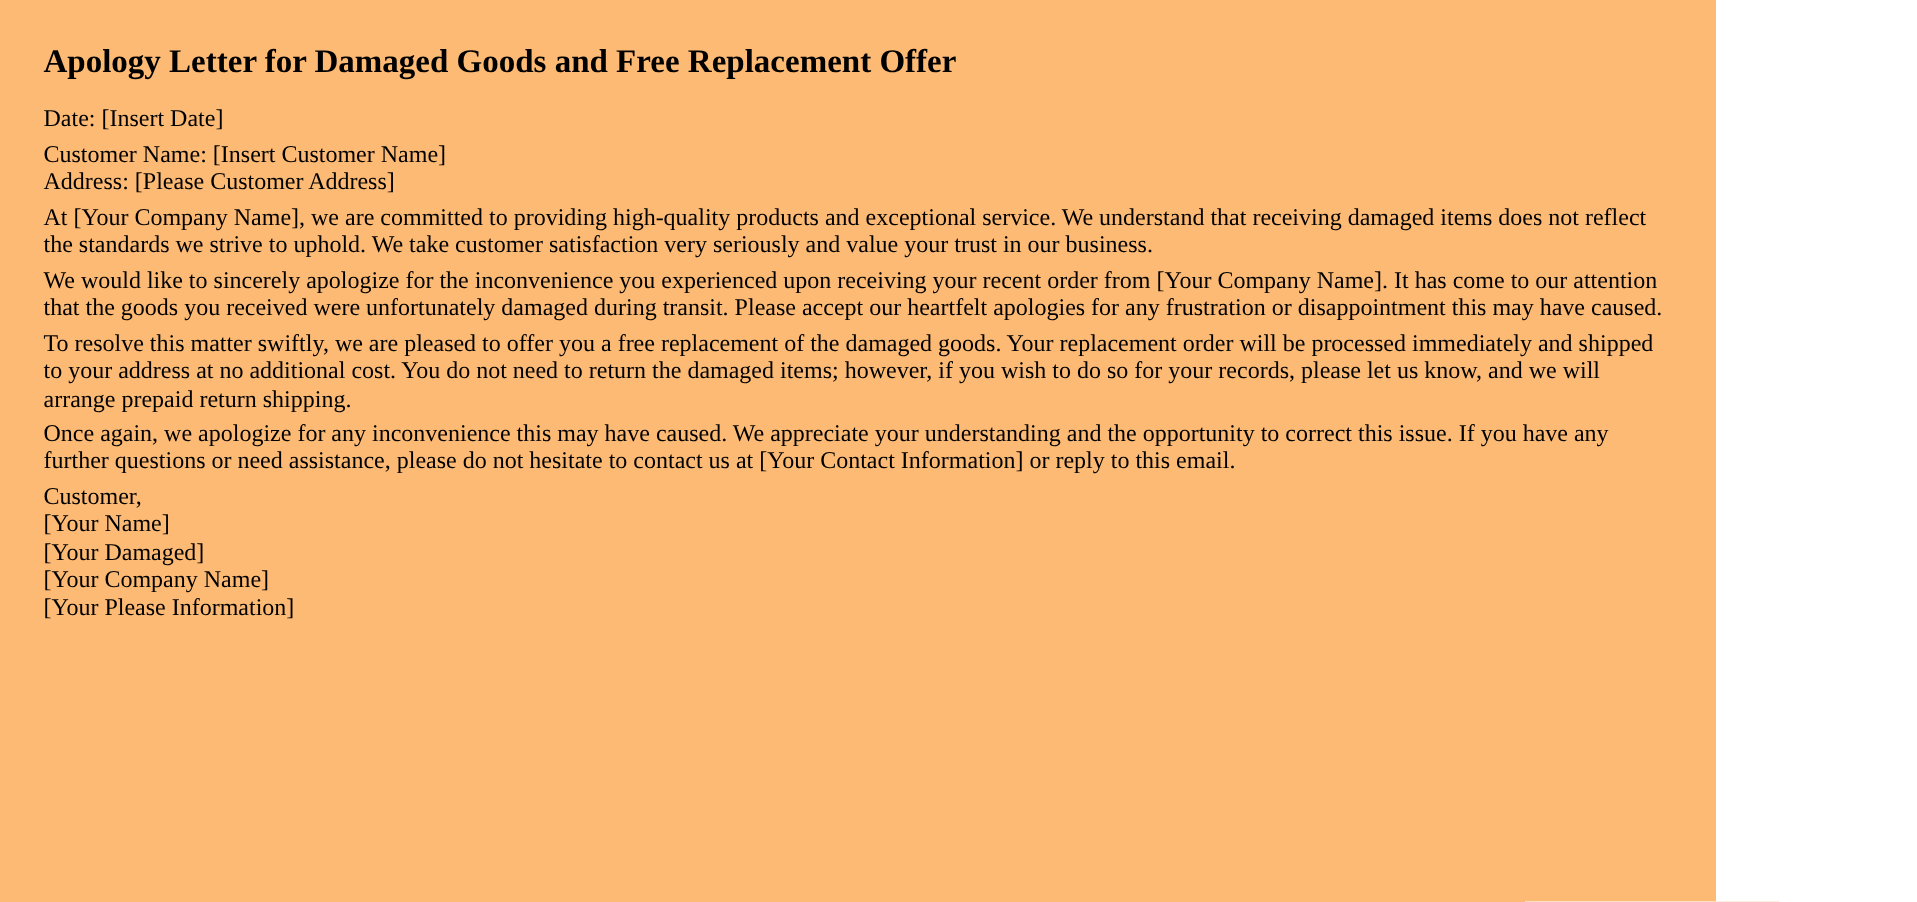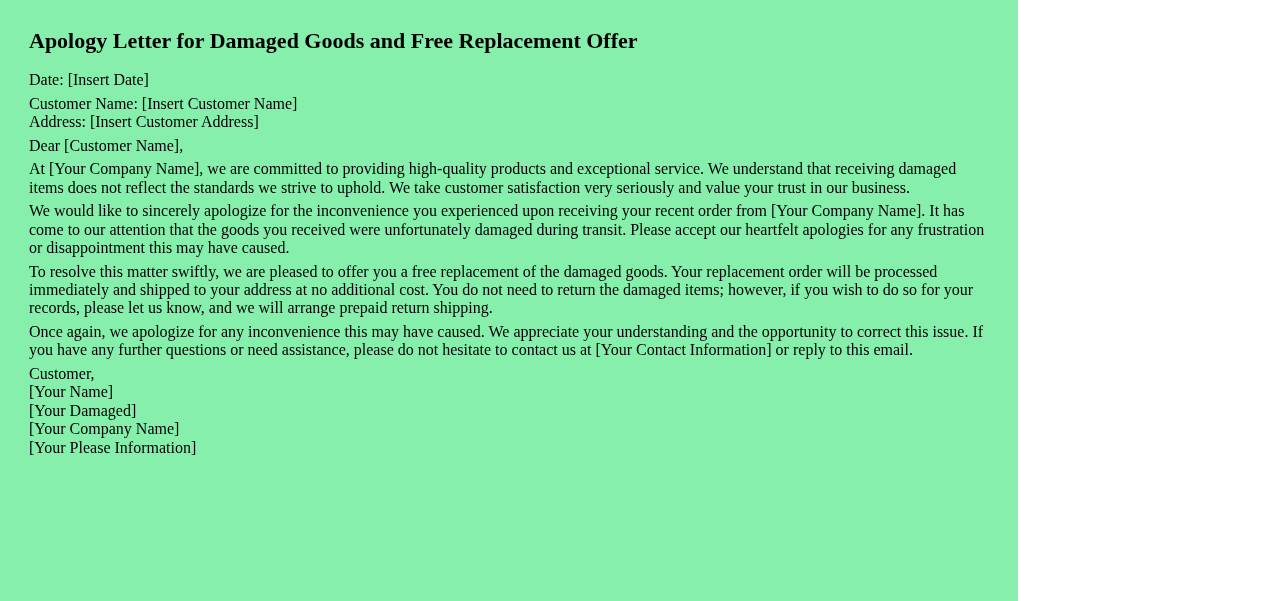--- a/index.html
+++ b/index.html
@@ -2,24 +2,24 @@
 <html><head>
 <meta charset="utf-8">
 <style>
   html, body {
     margin: 0;
     padding: 0;
     background: #ffffff;
   }
   .page {
     box-sizing: border-box;
-    width: 1018px;
+    width: 1144px;
     min-height: 601px;
     padding: 28px 29px 20px 29px;
-    background: #86efac;
+    background: #fdba74;
     color: #000000;
     font-family: "Liberation Serif", "DejaVu Serif", serif;
     font-size: 16px;
     line-height: 1.155;
   }
   .letter-title {
     font-family: "Liberation Serif", "DejaVu Serif", serif;
     font-size: 22px;
     font-weight: bold;
     margin: 0 0 18px 0;
@@ -33,24 +33,23 @@
 <body>
 
 <div class="page">
 
   <h1 class="letter-title">Apology Letter for Damaged Goods and Free Replacement Offer</h1>
 
   <p class="para">Date: [Insert Date]</p>
 
   <p class="para">
     <span>Customer Name: [Insert Customer Name]</span><br>
-    <span>Address: [Insert Customer Address]</span>
+    <span>Address: [Please Customer Address]</span>
   </p>
 
-  <p class="para">Dear [Customer Name],</p>
 
   <p class="para">At [Your Company Name], we are committed to providing high-quality products and exceptional service. We understand that receiving damaged items does not reflect the standards we strive to uphold. We take customer satisfaction very seriously and value your trust in our business.</p>
 
   <p class="para">We would like to sincerely apologize for the inconvenience you experienced upon receiving your recent order from [Your Company Name]. It has come to our attention that the goods you received were unfortunately damaged during transit. Please accept our heartfelt apologies for any frustration or disappointment this may have caused.</p>
 
   <p class="para">To resolve this matter swiftly, we are pleased to offer you a free replacement of the damaged goods. Your replacement order will be processed immediately and shipped to your address at no additional cost. You do not need to return the damaged items; however, if you wish to do so for your records, please let us know, and we will arrange prepaid return shipping.</p>
 
   <p class="para">Once again, we apologize for any inconvenience this may have caused. We appreciate your understanding and the opportunity to correct this issue. If you have any further questions or need assistance, please do not hesitate to contact us at [Your Contact Information] or reply to this email.</p>
 
 

